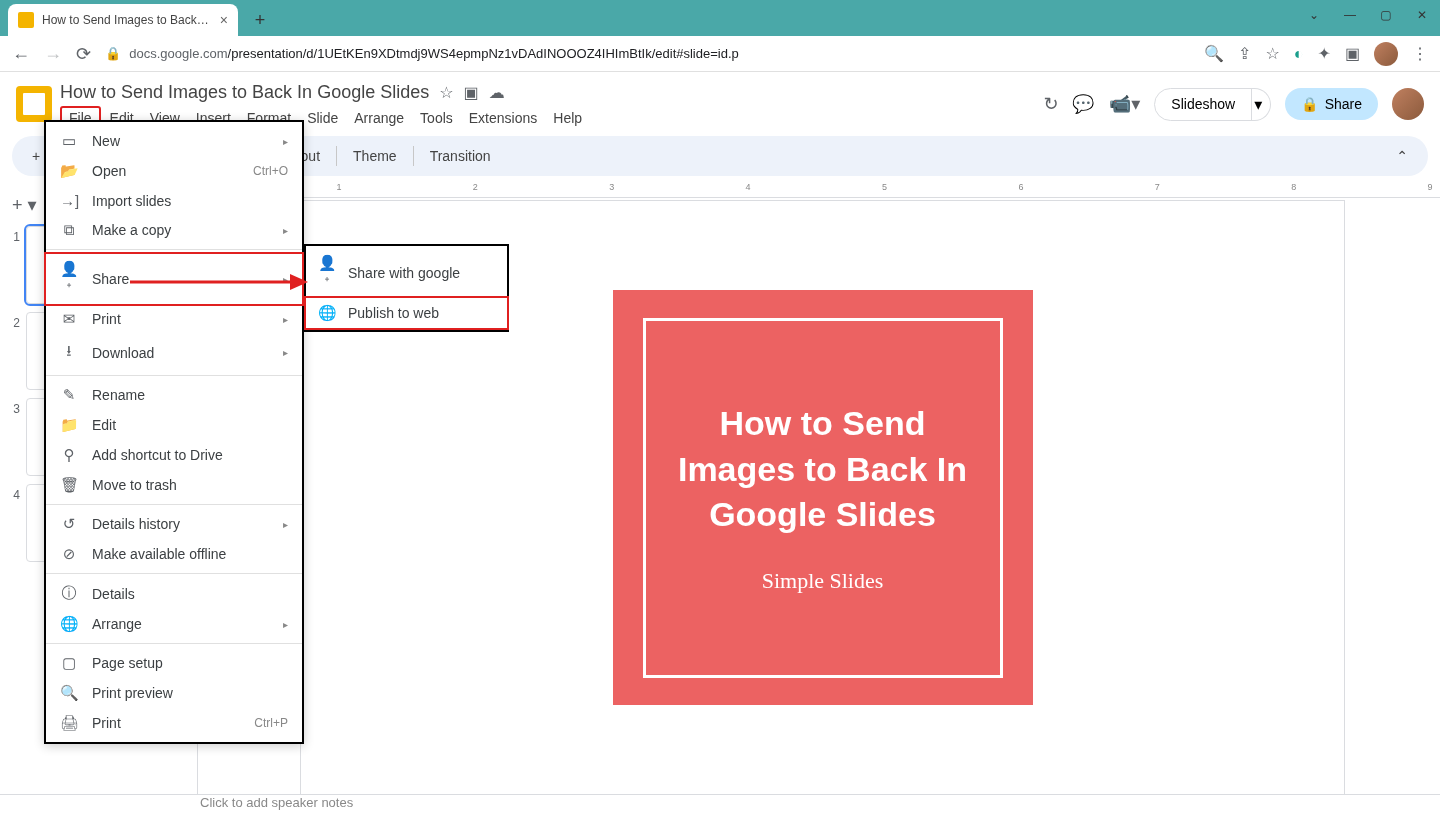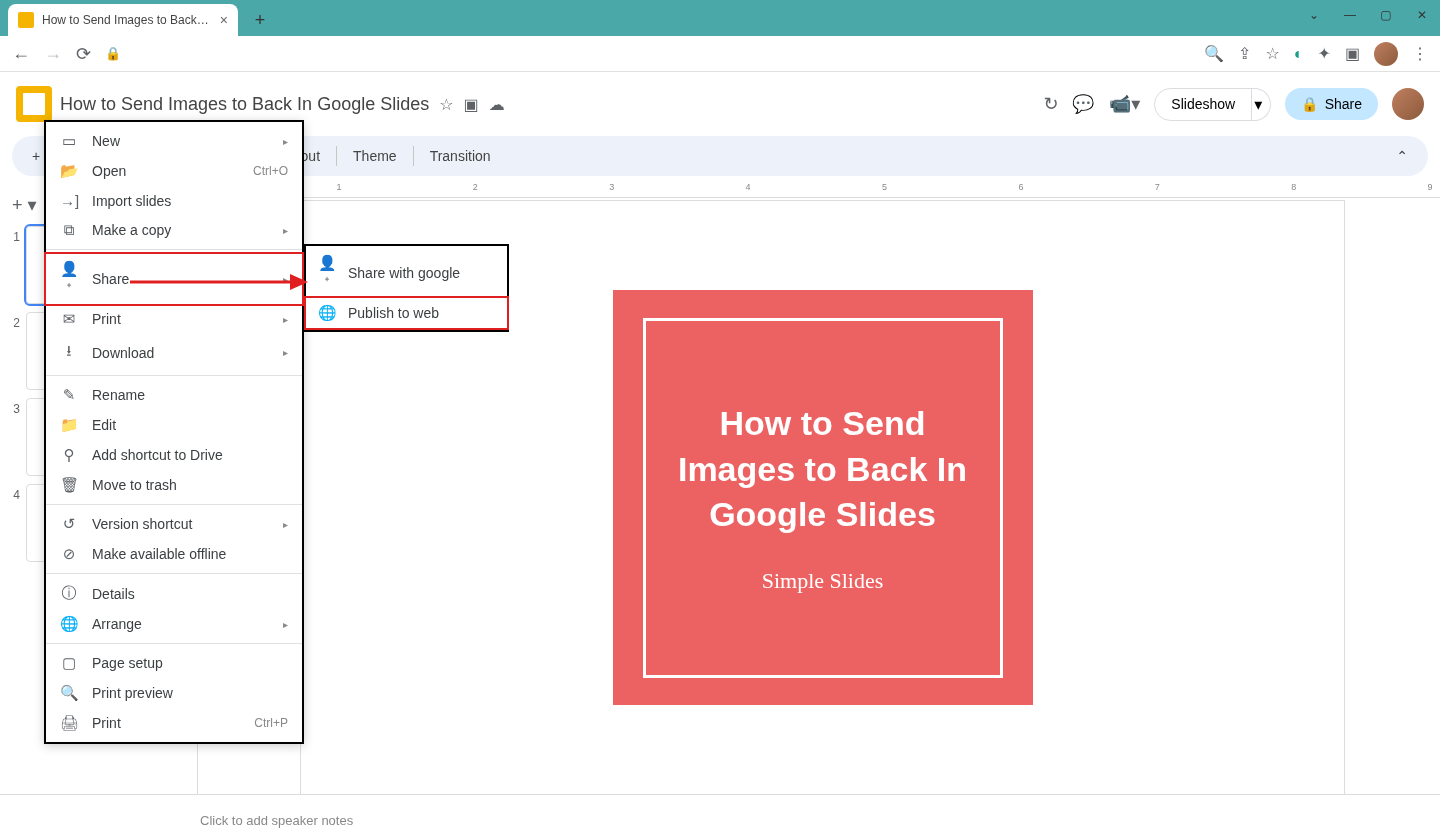--- a/index.html
+++ b/index.html
@@ -62,21 +62,21 @@
 .ruler-h { height: 18px; border-bottom: 1px solid #dadce0; position: relative; font-size: 9px; color: #888; margin-left: 20px; }
 .ruler-h .tick { position: absolute; top: 2px; }
 .ruler-v { width: 18px; border-right: 1px solid #dadce0; position: absolute; left: 0; top: 18px; bottom: 0; font-size: 9px; color: #888; }
 .ruler-v .tick { position: absolute; left: 2px; writing-mode: vertical-rl; }
 .slide-canvas { position: absolute; left: 120px; top: 20px; width: 1045px; height: 595px; border: 1px solid #dadce0; background: #fff; display: flex; align-items: center; justify-content: center; }
 .slide-content { width: 420px; height: 415px; background: #ec6262; display: flex; align-items: center; justify-content: center; }
 .slide-inner { border: 3px solid #fff; width: 360px; height: 360px; display: flex; flex-direction: column; align-items: center; justify-content: center; text-align: center; color: #fff; padding: 20px; }
 .slide-heading { font-size: 34px; font-weight: bold; line-height: 1.35; }
 .slide-sub { font-size: 22px; margin-top: 30px; font-family: Georgia, serif; }
 
-.speaker-notes { height: 36px; border-top: 1px solid #dadce0; padding: 18px 200px; font-size: 13px; color: #888; }
+.speaker-notes { height: 36px; border-top: 1px solid #dadce0; padding: 0 200px; font-size: 13px; color: #888; }
 
 
 .file-menu { position: absolute; left: 44px; top: 120px; width: 260px; background: #fff; border: 2px solid #000; box-shadow: 0 2px 10px rgba(0,0,0,0.2); z-index: 100; font-size: 14px; color: #3c4043; padding: 4px 0; }
 .fm-item { display: flex; align-items: center; padding: 6px 14px; gap: 14px; position: relative; }
 .fm-icon { width: 18px; text-align: center; color: #5f6368; font-size: 15px; }
 .fm-label { flex: 1; }
 .fm-shortcut { color: #888; font-size: 12px; }
 .fm-arrow { color: #888; font-size: 10px; }
 .fm-sep { height: 1px; background: #e0e0e0; margin: 4px 0; }
 .fm-share { border: 2px solid #e02020; margin: -2px; }
@@ -108,20 +108,21 @@
       <div class="tab-close">×</div>
     </div>
     <div class="new-tab">+</div>
   </div>
   <div class="addr-bar">
     <span class="nav-btn">←</span>
     <span class="nav-btn" style="opacity:.4">→</span>
     <span class="nav-btn">⟳</span>
     <div class="url-box">
       <span>🔒</span>
+      <span><span>docs.google.com</span><span class="url-text">/presentation/d/1UEtKEn9XDtmdj9WS4epmpNz1vDAdINOOOZ4IHImBtIk/edit#slide=id.p</span></span>
     </div>
     <div class="addr-icons">
       <span>🔍</span>
       <span>⇪</span>
       <span>☆</span>
       <span style="color:#1a9e8c">◐</span>
       <span>✦</span>
       <span>▣</span>
       <div class="avatar-sm"></div>
       <span>⋮</span>
@@ -132,20 +133,32 @@
 <div class="app-header">
   <div class="app-logo"></div>
   <div class="app-titlebar">
     <div class="doc-title-row">
       <span class="doc-title">How to  Send Images to Back In  Google Slides</span>
       <div class="doc-icons">
         <span>☆</span>
         <span>▣</span>
         <span>☁</span>
       </div>
+    </div>
+    <div class="menu-bar">
+      <span class="menu-item menu-file">File</span>
+      <span class="menu-item">Edit</span>
+      <span class="menu-item">View</span>
+      <span class="menu-item">Insert</span>
+      <span class="menu-item">Format</span>
+      <span class="menu-item">Slide</span>
+      <span class="menu-item">Arrange</span>
+      <span class="menu-item">Tools</span>
+      <span class="menu-item">Extensions</span>
+      <span class="menu-item">Help</span>
     </div>
   </div>
   <div class="header-right">
     <span class="hdr-icon">↻</span>
     <span class="hdr-icon">💬</span>
     <span class="hdr-icon">📹▾</span>
     <div class="slideshow-wrap">
       <div class="slideshow-btn">
           <span>Slideshow</span>
         </div>
@@ -278,21 +291,21 @@
       <span class="fm-icon">⚲</span>
       <span class="fm-label">Add shortcut to Drive</span>
     </div>
   <div class="fm-item">
       <span class="fm-icon">🗑</span>
       <span class="fm-label">Move to trash</span>
     </div>
   <div class="fm-sep"></div>
   <div class="fm-item">
       <span class="fm-icon">↺</span>
-      <span class="fm-label">Version shortcut</span>
+      <span class="fm-label">Details history</span>
       <span class="fm-arrow">▸</span>
     </div>
   <div class="fm-item">
       <span class="fm-icon">⊘</span>
       <span class="fm-label">Make available offline</span>
     </div>
   <div class="fm-sep"></div>
   <div class="fm-item">
       <span class="fm-icon">ⓘ</span>
       <span class="fm-label">Details</span>

